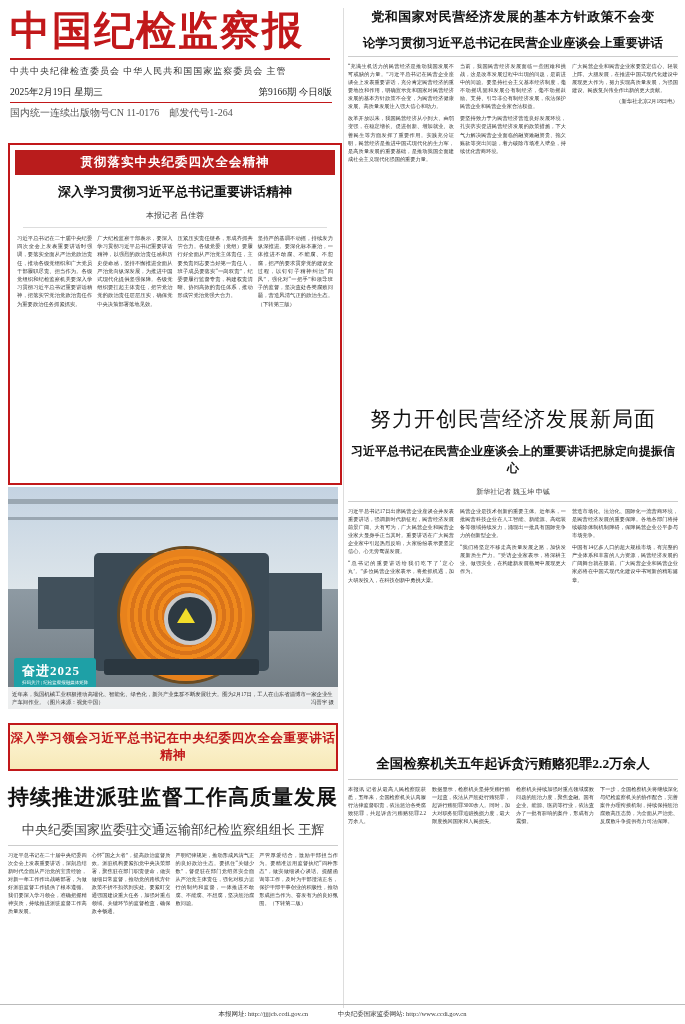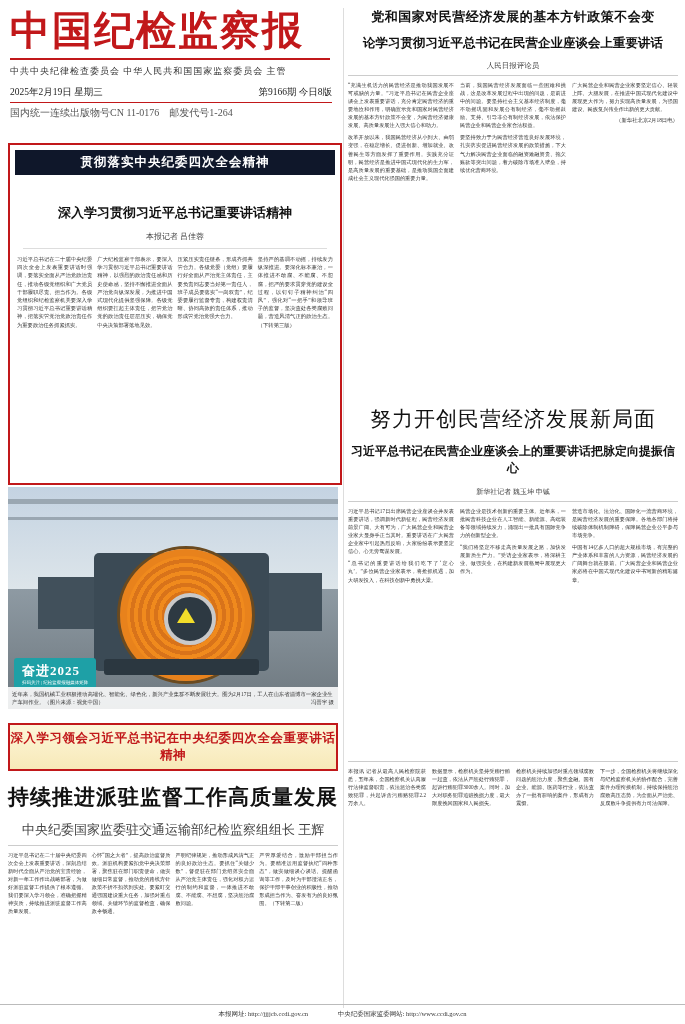--- a/index.html
+++ b/index.html
@@ -12,23 +12,23 @@
             font-size:40px;letter-spacing:2px;line-height:1.15;white-space:nowrap;}
   .mh-rule{width:320px;height:2px;background:#c1181a;margin-top:4px;}
   .mh-sub{font-size:9px;color:#333;margin-top:5px;letter-spacing:1px;}
   .mh-line2{display:flex;justify-content:space-between;align-items:flex-end;
             width:322px;margin-top:8px;font-size:9.5px;color:#222;text-align:center;}
   .mh-rule2{width:322px;height:1px;background:#c1181a;margin-top:3px;}
   .mh-meta{width:322px;margin-top:3px;font-size:10px;color:#555;display:flex;gap:10px;}
 
   
   .redbox{position:absolute;left:8px;top:143px;width:330px;height:338px;border:2px solid #c1181a;}
-  .rb-banner{margin:5px 5px 0 5px;background:#0f172a;color:#fff;text-align:center;
+  .rb-banner{margin:5px 5px 0 5px;background:#b91c1c;color:#fff;text-align:center;
              font-weight:bold;font-size:12.5px;padding:4px 0;letter-spacing:1px;}
-  .rb-sub{text-align:center;font-size:13px;font-weight:bold;margin-top:29px;color:#111;}
+  .rb-sub{text-align:center;font-size:13px;font-weight:bold;margin-top:8px;color:#111;}
   .rb-main{text-align:center;font-size:26px;font-weight:bold;color:#c1181a;margin-top:8px;letter-spacing:1px;}
   .rb-byline{text-align:center;font-size:8px;color:#444;margin-top:9px;}
   .rb-hr{width:92%;margin:6px auto 0;height:1px;background:#ddd;}
   .rb-cols{display:flex;gap:5px;padding:6px 7px 0 7px;}
   .rb-col{flex:1;font-size:5.3px;line-height:1.55;text-align:justify;color:#333;
           word-break:break-all;}
 
   
   .photo{position:absolute;left:8px;top:487px;width:330px;height:222px;overflow:hidden;
          background:linear-gradient(#b8cbdc,#cfd9e0);}
@@ -165,21 +165,20 @@
       <div class="feat-col">习近平总书记在二十届中央纪委四次全会上发表重要讲话，深刻总结新时代全面从严治党的宝贵经验，对新一年工作作出战略部署，为做好派驻监督工作提供了根本遵循。我们要深入学习领会，准确把握精神实质，持续推进派驻监督工作高质量发展。</div>
       <div class="feat-col">心怀“国之大者”，提高政治监督质效。派驻机构要紧扣党中央决策部署，聚焦驻在部门职责使命，做实做细日常监督，推动党的路线方针政策不折不扣落到实处。要紧盯交通强国建设重大任务，加强对重点领域、关键环节的监督检查，确保政令畅通。</div>
       <div class="feat-col">严明纪律规矩，推动形成风清气正的良好政治生态。要抓住“关键少数”，督促驻在部门党组落实全面从严治党主体责任，强化对权力运行的制约和监督，一体推进不敢腐、不能腐、不想腐，坚决惩治腐败问题。</div>
       <div class="feat-col">严管厚爱结合，激励干部担当作为。要精准运用监督执纪“四种形态”，做实做细谈心谈话、提醒函询等工作，及时为干部澄清正名，保护干部干事创业的积极性，推动形成担当作为、奋发有为的良好氛围。（下转第二版）</div>
     </div>
   </div>
 
   <div class="rt">
     <div class="rt-h1">党和国家对民营经济发展的基本方针政策不会变</div>
     <div class="rt-h2">论学习贯彻习近平总书记在民营企业座谈会上重要讲话</div>
-    <div class="rt-src">人民日报评论员</div>
     <div class="rt-hr"></div>
     <div class="rt-cols">
       <div class="rt-col">
         <div>“充满生机活力的民营经济是推动我国发展不可或缺的力量。”习近平总书记在民营企业座谈会上发表重要讲话，充分肯定民营经济的重要地位和作用，明确宣示党和国家对民营经济发展的基本方针政策不会变，为民营经济健康发展、高质量发展注入强大信心和动力。</div>
         <div style="margin-top:4px">改革开放以来，我国民营经济从小到大、由弱变强，在稳定增长、促进创新、增加就业、改善民生等方面发挥了重要作用。实践充分证明，民营经济是推进中国式现代化的生力军，是高质量发展的重要基础，是推动我国全面建成社会主义现代化强国的重要力量。</div>
       </div>
       <div class="rt-col">
         <div>当前，我国民营经济发展面临一些困难和挑战，这是改革发展过程中出现的问题，是前进中的问题。要坚持社会主义基本经济制度，毫不动摇巩固和发展公有制经济，毫不动摇鼓励、支持、引导非公有制经济发展，依法保护民营企业和民营企业家合法权益。</div>
         <div style="margin-top:4px">要坚持致力于为民营经济营造良好发展环境，扎实落实促进民营经济发展的政策措施，下大气力解决民营企业面临的融资难融资贵、拖欠账款等突出问题，着力破除市场准入壁垒，持续优化营商环境。</div>
       </div>
@@ -205,20 +204,21 @@
         <div style="margin-top:4px">“我们将坚定不移走高质量发展之路，加快发展新质生产力。”受访企业家表示，将深耕主业、做强实业，在构建新发展格局中展现更大作为。</div>
       </div>
       <div class="rm-col">
         <div>营造市场化、法治化、国际化一流营商环境，是民营经济发展的重要保障。各地各部门将持续破除体制机制障碍，保障民营企业公平参与市场竞争。</div>
         <div style="margin-top:4px">中国有14亿多人口的超大规模市场，有完整的产业体系和丰富的人力资源，民营经济发展的广阔舞台就在眼前。广大民营企业和民营企业家必将在中国式现代化建设中书写新的精彩篇章。</div>
       </div>
     </div>
   </div>
 
   <div class="rbm">
+    <div class="rbm-h">全国检察机关五年起诉贪污贿赂犯罪2.2万余人</div>
     <div class="rbm-hr"></div>
     <div class="rbm-cols">
       <div class="rbm-col">本报讯 记者从最高人民检察院获悉，五年来，全国检察机关认真履行法律监督职责，依法惩治各类腐败犯罪，共起诉贪污贿赂犯罪2.2万余人。</div>
       <div class="rbm-col">数据显示，检察机关坚持受贿行贿一起查，依法从严惩处行贿犯罪，起诉行贿犯罪3000余人。同时，加大对职务犯罪追赃挽损力度，最大限度挽回国家和人民损失。</div>
       <div class="rbm-col">检察机关持续加强对重点领域腐败问题的惩治力度，聚焦金融、国有企业、能源、医药等行业，依法查办了一批有影响的案件，形成有力震慑。</div>
       <div class="rbm-col">下一步，全国检察机关将继续深化与纪检监察机关的协作配合，完善案件办理衔接机制，持续保持惩治腐败高压态势，为全面从严治党、反腐败斗争提供有力司法保障。</div>
     </div>
   </div>
 
   <div class="footer">

